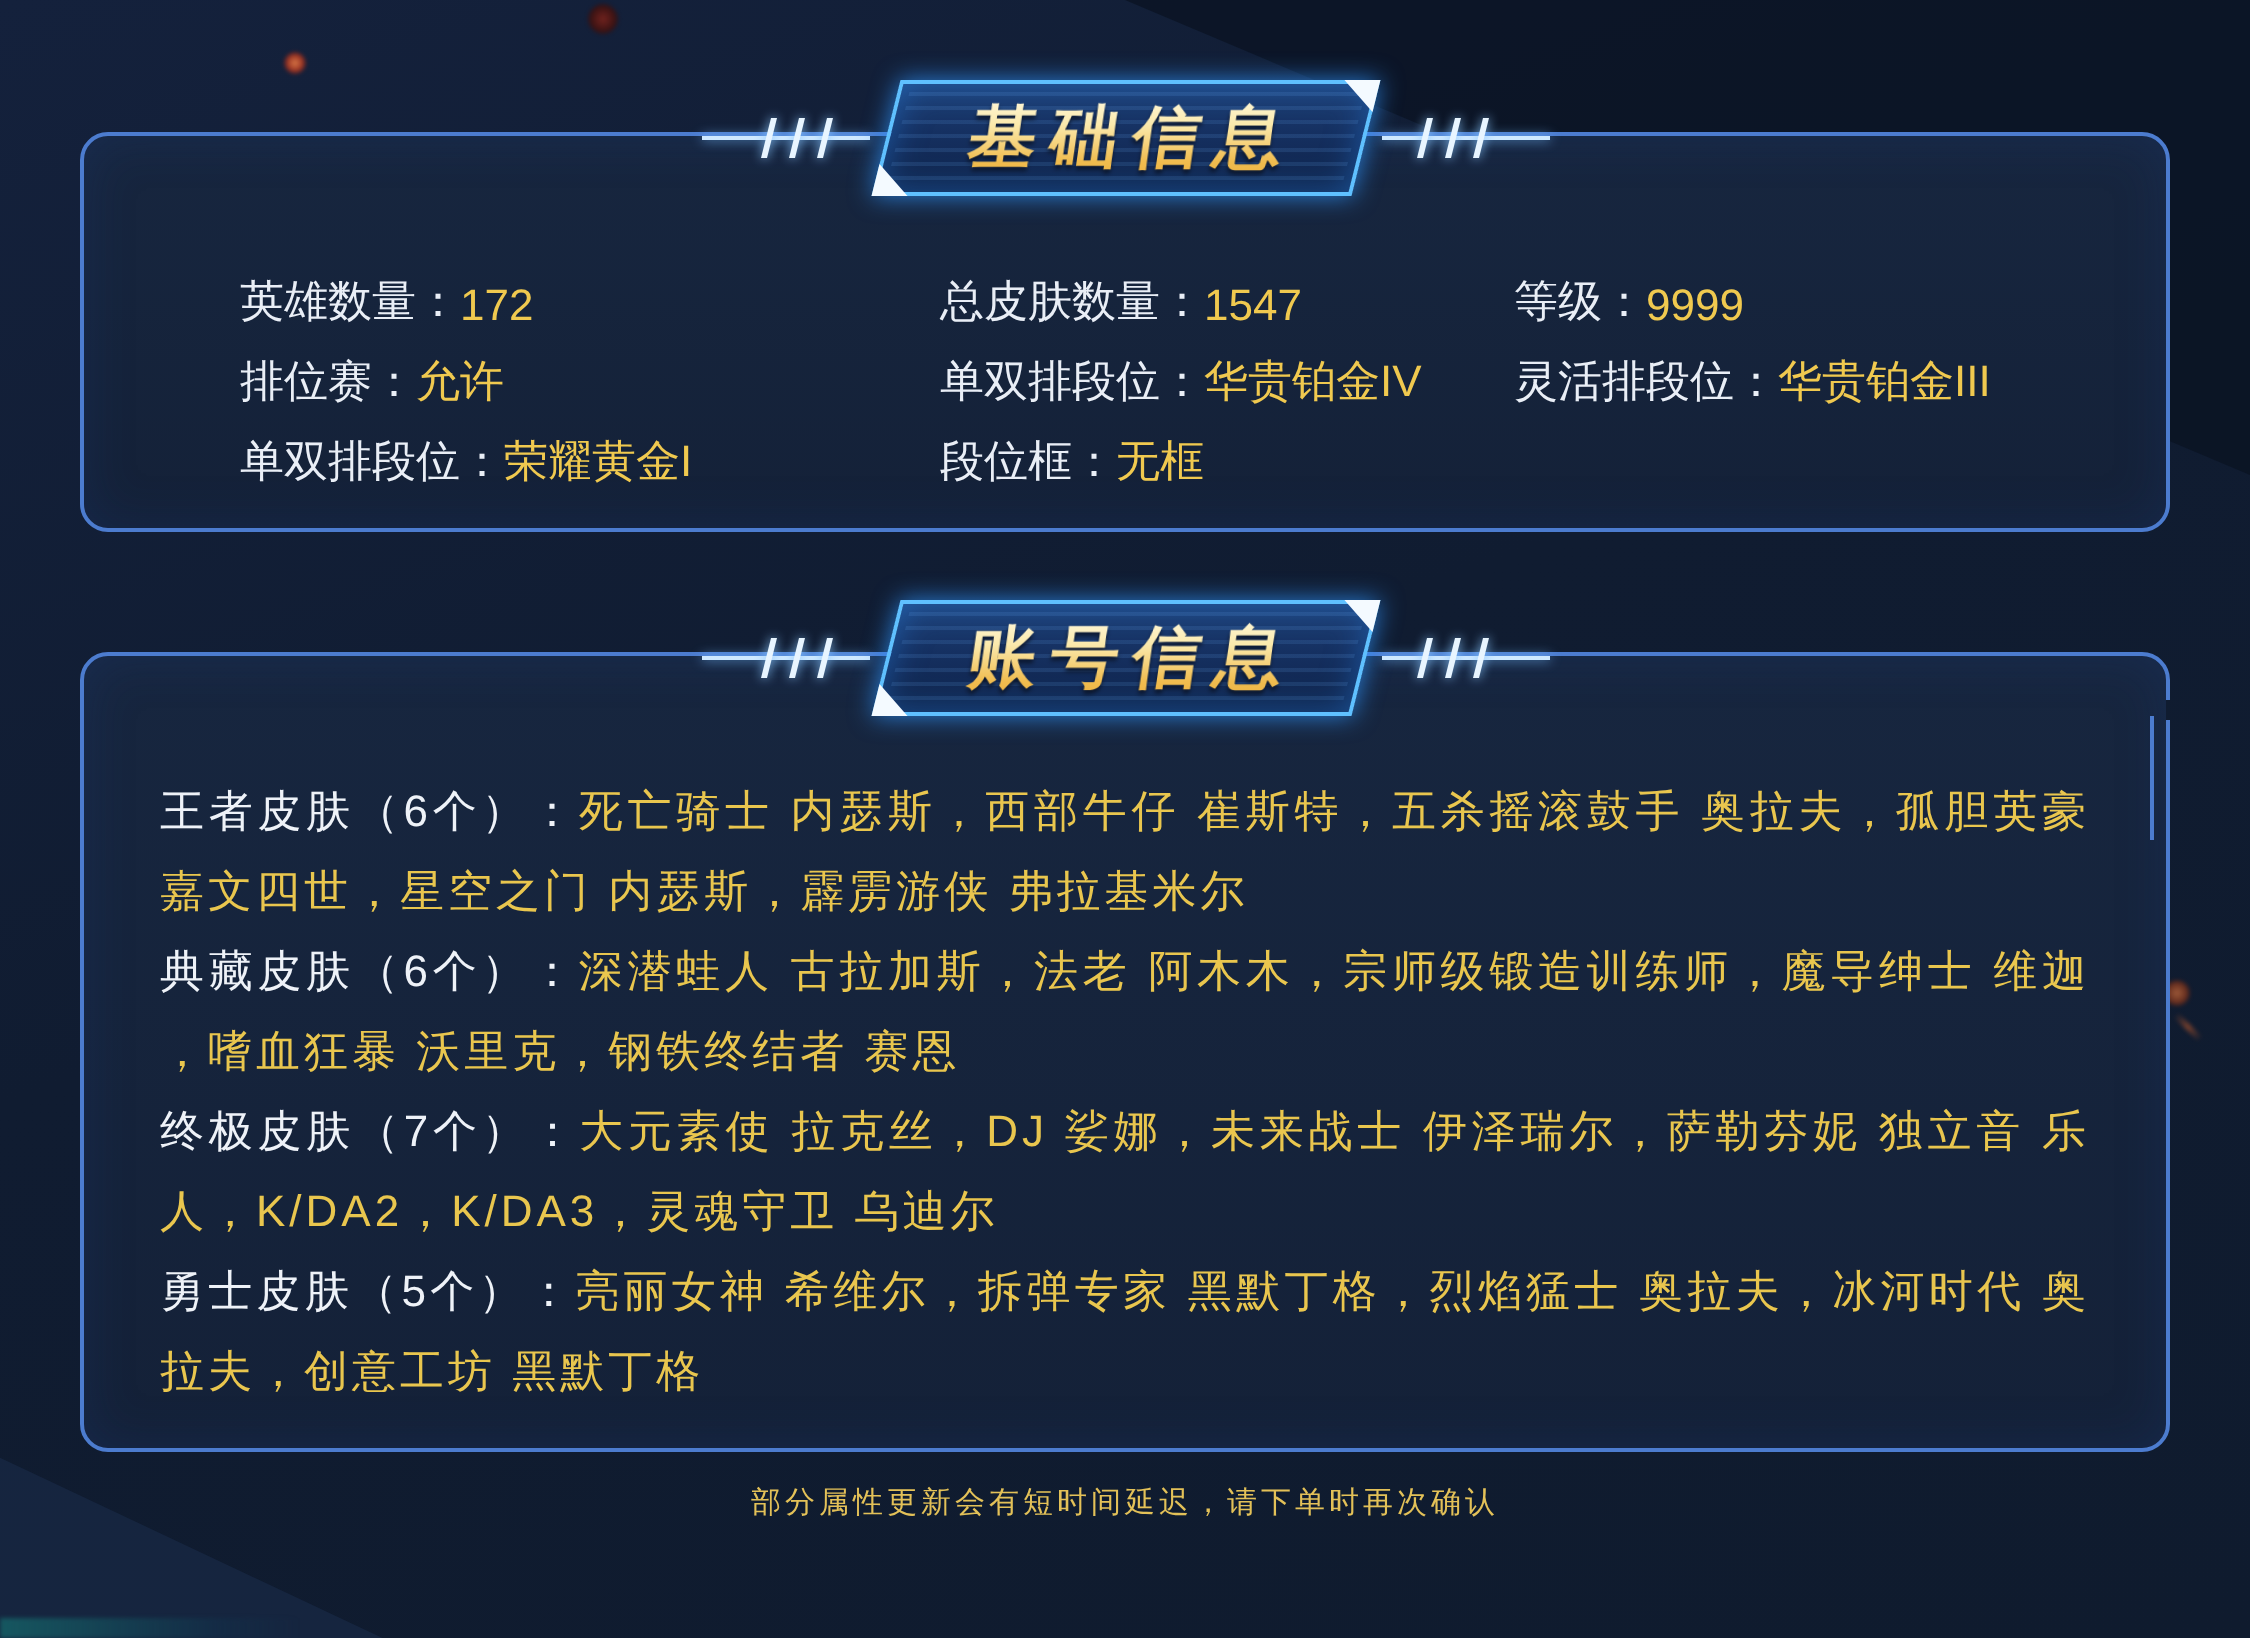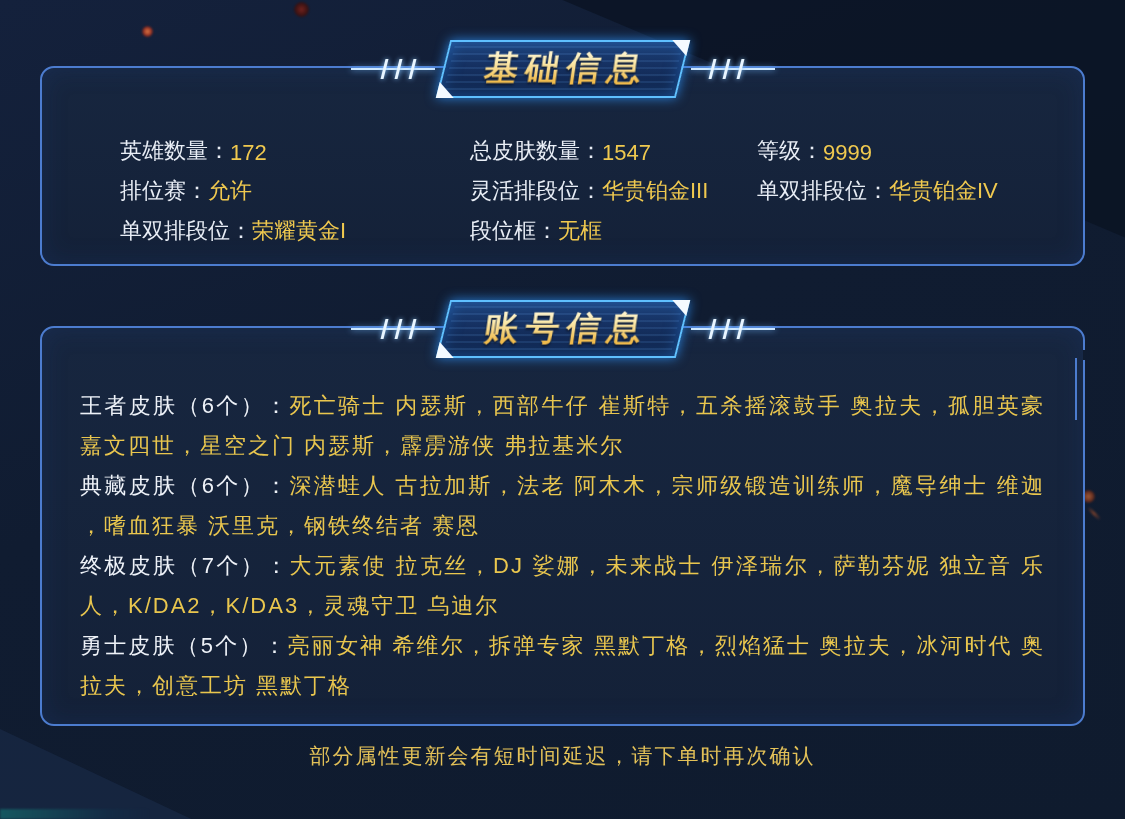--- a/index.html
+++ b/index.html
@@ -70,21 +70,21 @@
 
   
   .skins { padding:58px 38px 0 38px; font-size:22px; line-height:40px;
     text-align:justify; letter-spacing:2px; }
   .skins p { margin:0; }
   .skins .lbl { color:#eef2f8; }
   .skins .val { color:#e9c64e; }
 
   
   .footer-note { position:absolute; left:0; right:0; top:742px; text-align:center;
-    color:#e3c158; font-size:21px; letter-spacing:2px; }
+    color:#e3c158; font-size:15px; letter-spacing:2px; }
 </style>
 </head>
 <body>
 
 <div class="page">
 
   <div class="bg-dark-tri"></div>
   <div class="bg-light-bl"></div>
   <div class="spark s1"></div>
   <div class="spark s2"></div>
@@ -129,26 +129,26 @@
       </div>
       <div class="cell">
         <span class="lbl">等级：</span>
         <span class="val">9999</span>
       </div>
       <div class="cell">
         <span class="lbl">排位赛：</span>
         <span class="val">允许</span>
       </div>
       <div class="cell">
+        <span class="lbl">单双排段位：</span>
+        <span class="val">华贵铂金IV</span>
+      </div>
+      <div class="cell">
         <span class="lbl">灵活排段位：</span>
         <span class="val">华贵铂金III</span>
-      </div>
-      <div class="cell">
-        <span class="lbl">单双排段位：</span>
-        <span class="val">华贵铂金IV</span>
       </div>
       <div class="cell">
         <span class="lbl">单双排段位：</span>
         <span class="val">荣耀黄金I</span>
       </div>
       <div class="cell">
         <span class="lbl">段位框：</span>
         <span class="val">无框</span>
       </div>
     </div>

